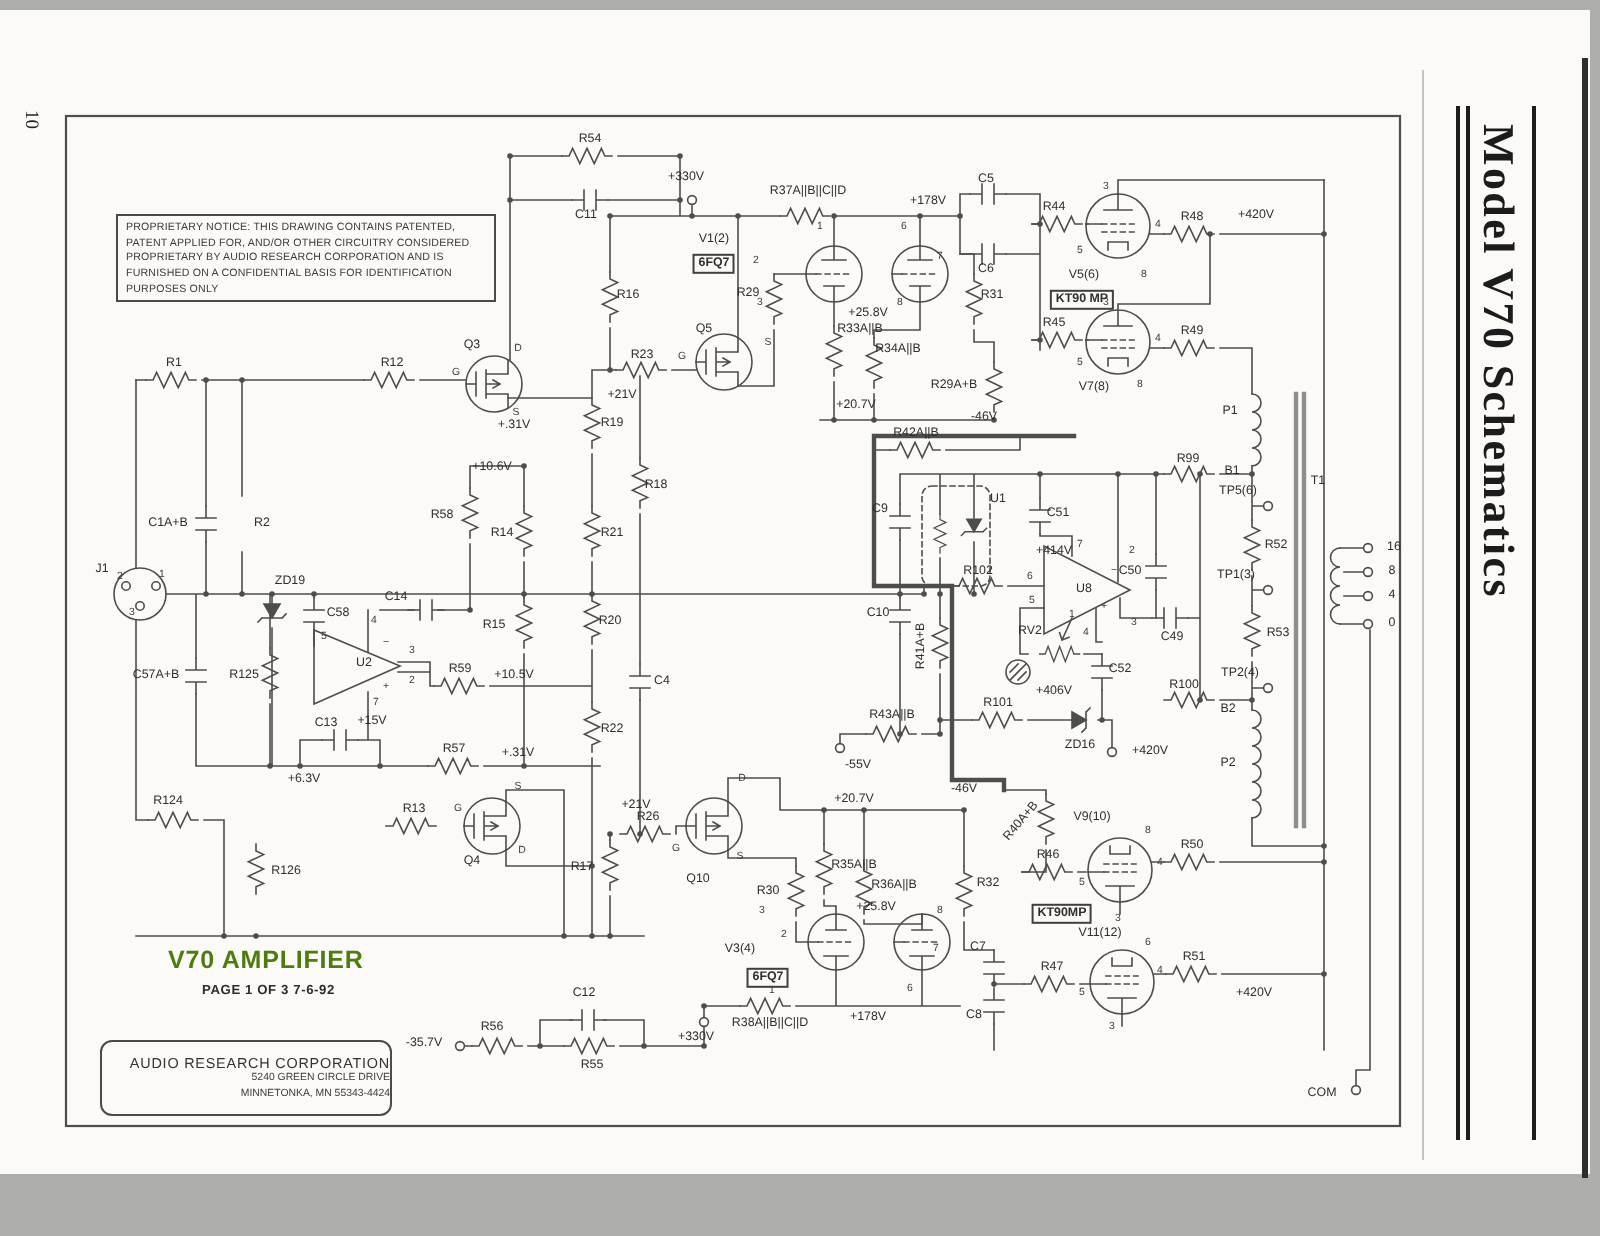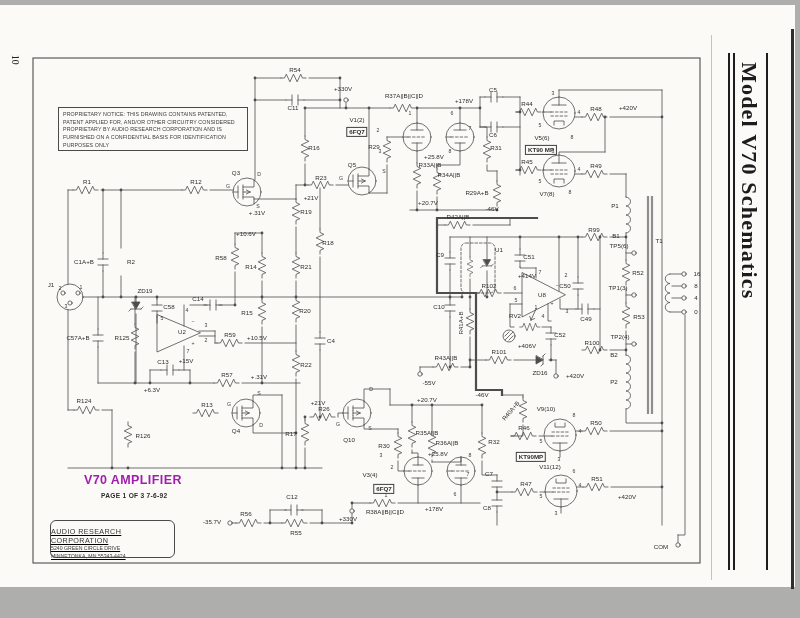--- a/index.html
+++ b/index.html
@@ -5,23 +5,23 @@
   html,body{margin:0;padding:0;}
   body{width:800px;height:618px;background:#aeaeac;font-family:"Liberation Sans",sans-serif;overflow:hidden;position:relative;}
   .paper{position:absolute;left:0;top:5px;width:795px;height:582px;background:#fbfaf7;}
   .art{position:absolute;left:0;top:0;}
   .labels{position:absolute;left:0;top:0;width:800px;height:618px;}
   .lbl{position:absolute;font:400 6.2px/1 "Liberation Sans",sans-serif;color:#2e2e2e;white-space:nowrap;transform:translate(-50%,-50%);}
   .lbl.pin{font-size:5.2px;color:#3c3c3c;}
   .lbl.boxed{border:1px solid #3f3f3f;padding:1px 2px;font-weight:700;background:#fbfaf7;}
   .notice{position:absolute;left:58px;top:102px;width:190px;height:44px;border:1px solid #4a4a4a;padding:3px 4px;box-sizing:border-box;}
   .notice div{font:400 5.3px/1.45 "Liberation Sans",sans-serif;color:#3a3a3a;letter-spacing:.1px;}
-  .amp-title{position:absolute;left:84px;top:468px;font:700 12.5px "Liberation Sans",sans-serif;color:#a21caf;letter-spacing:.4px;}
+  .amp-title{position:absolute;left:84px;top:468px;font:700 12.5px "Liberation Sans",sans-serif;color:#4d7c0f;letter-spacing:.4px;}
   .amp-sub{position:absolute;left:101px;top:487px;font:700 6.6px "Liberation Sans",sans-serif;color:#2c2c2c;letter-spacing:.3px;}
-  .company{position:absolute;left:50px;top:515px;width:125px;height:38px;border:1px solid #4a4a4a;border-radius:6px;box-sizing:border-box;text-align:left;padding-top:6px;text-decoration:underline;}
+  .company{position:absolute;left:50px;top:515px;width:146px;height:38px;border:1px solid #4a4a4a;border-radius:6px;box-sizing:border-box;text-align:right;padding-top:6px;}
   .company .nm{font:400 7.2px "Liberation Sans",sans-serif;color:#333;letter-spacing:.4px;}
   .company .ad{font:400 5.2px/1.5 "Liberation Sans",sans-serif;color:#3c3c3c;}
   .pagenum{position:absolute;left:10px;top:50px;writing-mode:vertical-rl;font:400 9.5px "Liberation Serif",serif;color:#222;}
   .vr{position:absolute;}
   .vr.gray{left:711px;top:30px;width:1px;height:545px;background:#c4c4c2;}
   .vr.a{left:728px;top:48px;width:2px;height:517px;background:#1d1d1d;}
   .vr.b{left:733px;top:48px;width:1.5px;height:517px;background:#1d1d1d;}
   .vr.c{left:766px;top:48px;width:2px;height:517px;background:#1d1d1d;}
   .vr.edge{left:791px;top:24px;width:2.5px;height:560px;background:#2e2e2c;}
   .side-title{position:absolute;left:736px;top:57px;writing-mode:vertical-rl;font:700 22px "Liberation Serif",serif;color:#1c1c1c;letter-spacing:1.2px;}

